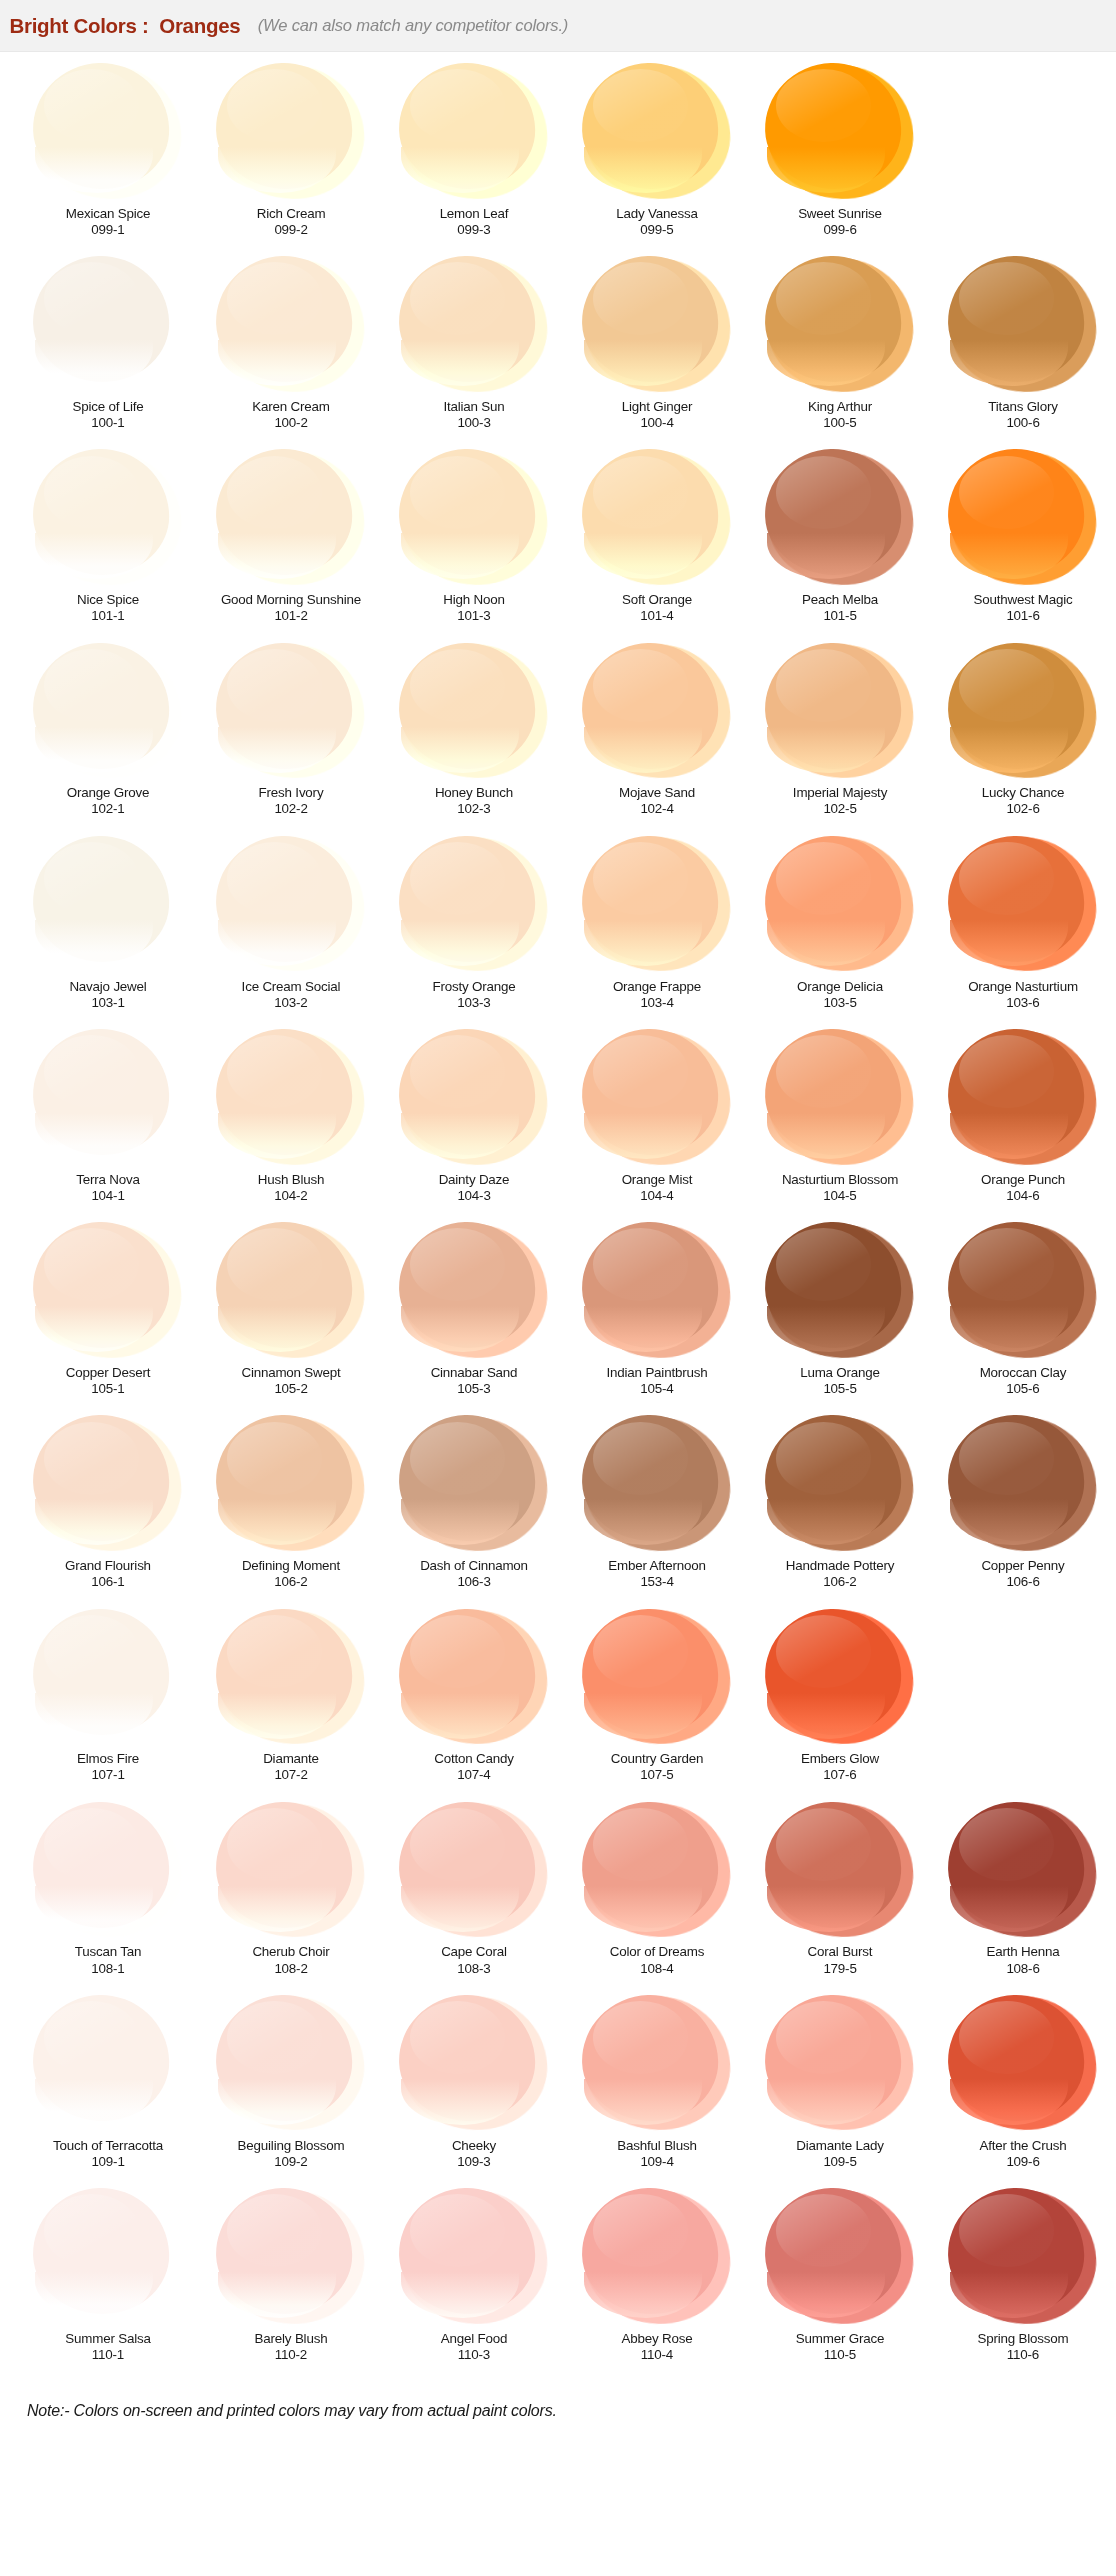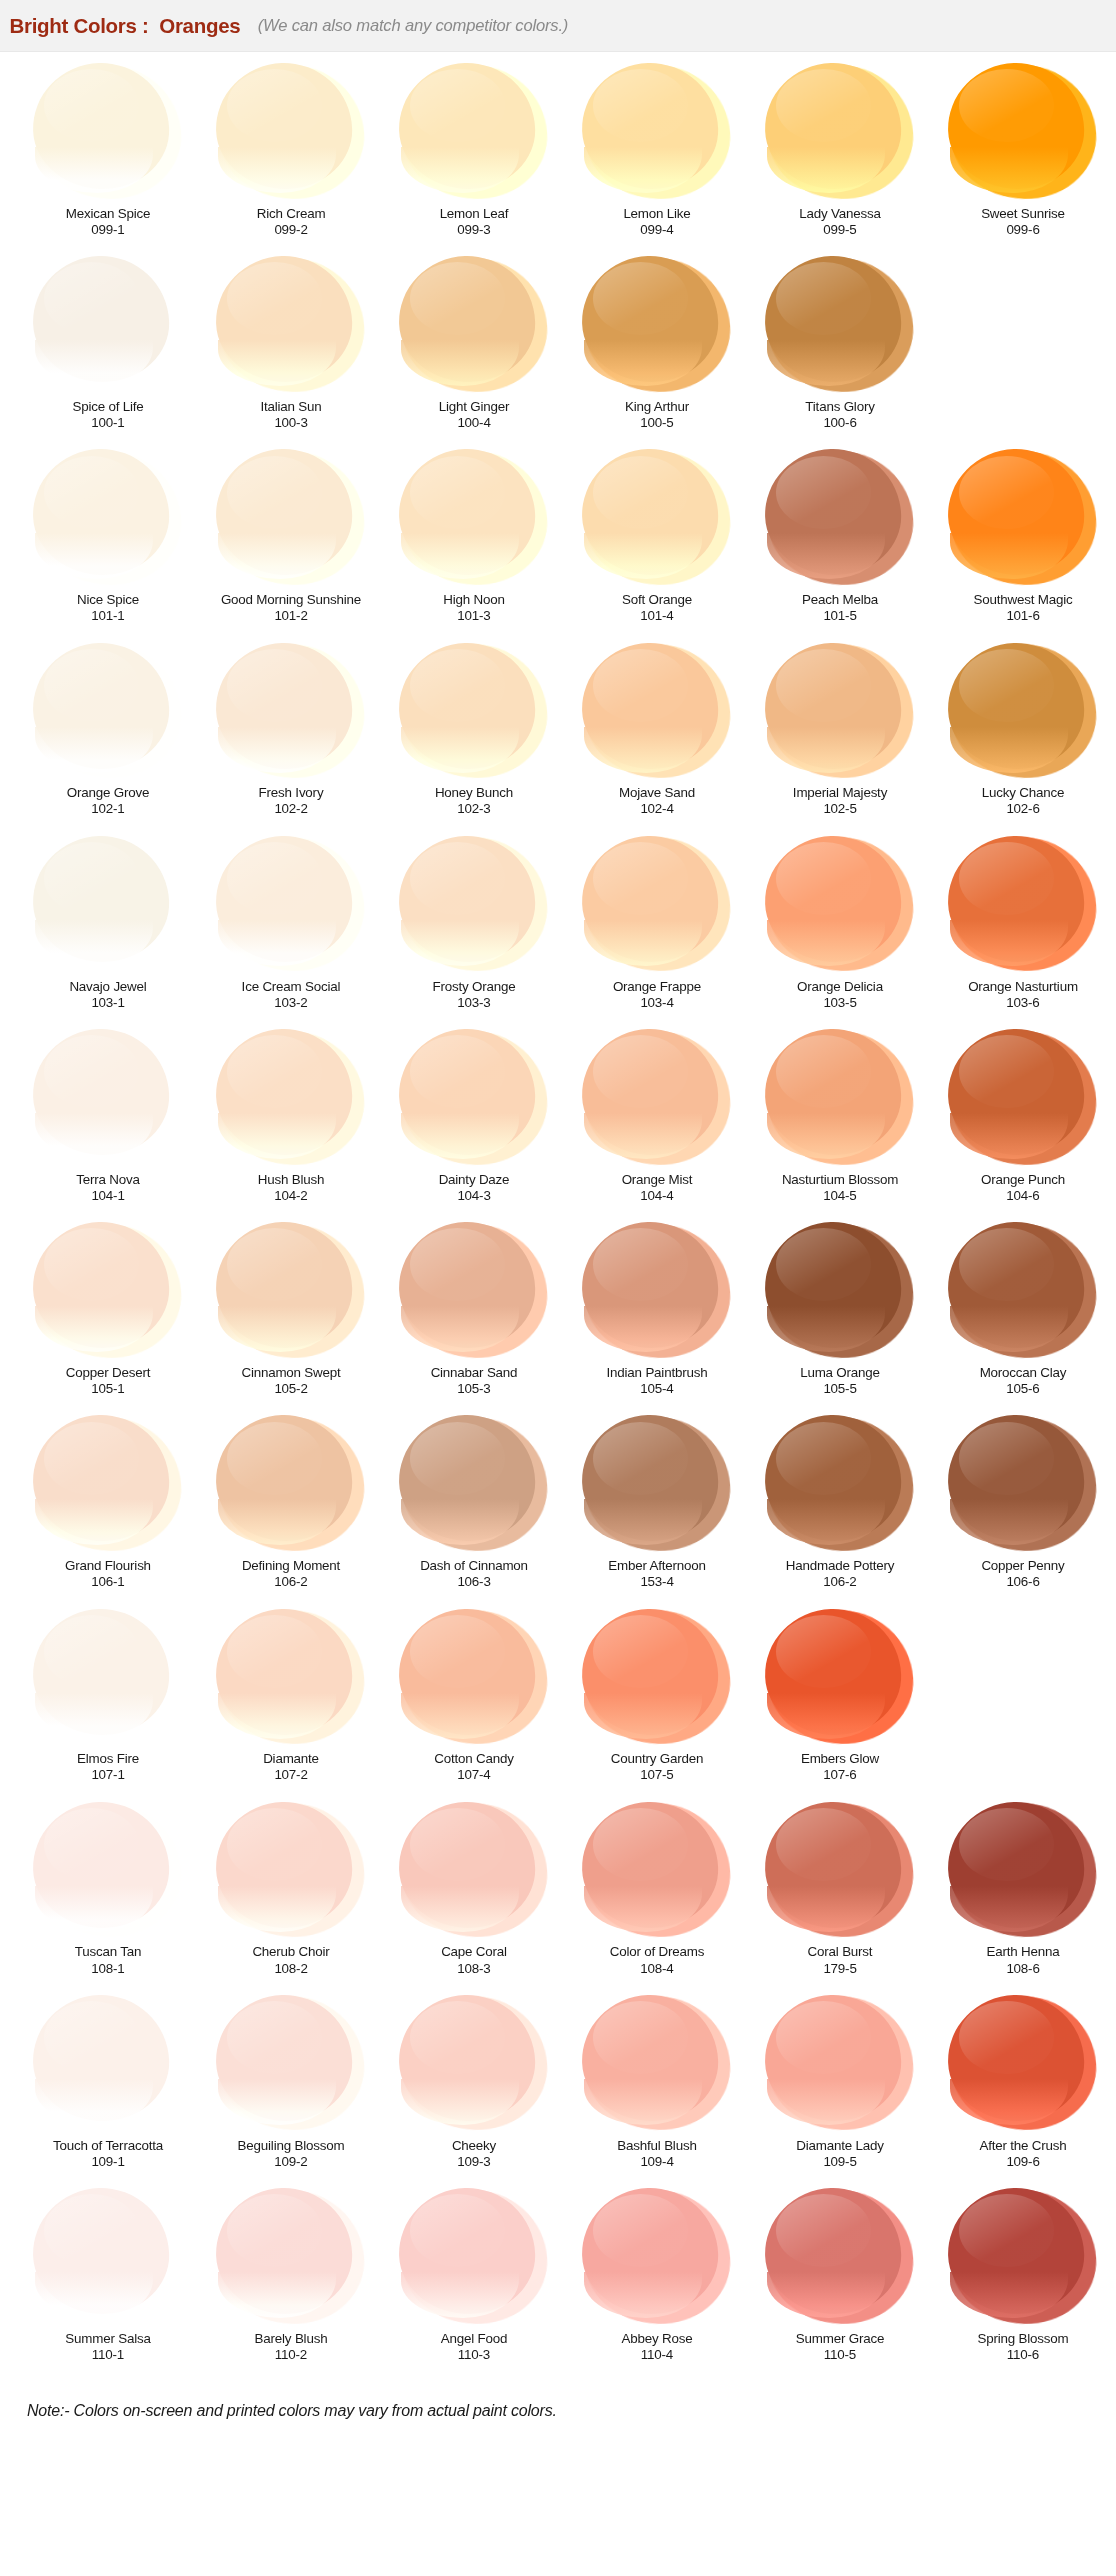--- a/index.html
+++ b/index.html
@@ -183,32 +183,20 @@
           <div class="blob-crescent" style="background: linear-gradient(rgb(253, 231, 185) 0%, rgb(255, 255, 219) 72%, rgb(255, 255, 231) 100%);"></div>
           <div class="blob-sheen"></div>
         </div>
         <div class="label-box">
           <div class="swatch-name">Lemon Leaf</div>
           <div class="swatch-code">099-3</div>
         </div>
       </div>
       <div class="cell">
         <div class="blob-wrap">
-          <div class="blob-rim" style="background: rgb(255, 249, 186);"></div>
-          <div class="blob-body" style="background: rgb(254, 223, 160);"></div>
-          <div class="blob-crescent" style="background: linear-gradient(rgb(254, 223, 160) 0%, rgb(255, 255, 194) 72%, rgb(255, 255, 206) 100%);"></div>
-          <div class="blob-sheen"></div>
-        </div>
-        <div class="label-box">
-          <div class="swatch-name">Lemon Like</div>
-          <div class="swatch-code">099-4</div>
-        </div>
-      </div>
-      <div class="cell">
-        <div class="blob-wrap">
           <div class="blob-rim" style="background: rgb(255, 233, 145);"></div>
           <div class="blob-body" style="background: rgb(253, 207, 119);"></div>
           <div class="blob-crescent" style="background: linear-gradient(rgb(253, 207, 119) 0%, rgb(255, 241, 153) 72%, rgb(255, 253, 165) 100%);"></div>
           <div class="blob-sheen"></div>
         </div>
         <div class="label-box">
           <div class="swatch-name">Lady Vanessa</div>
           <div class="swatch-code">099-5</div>
         </div>
       </div>
@@ -229,20 +217,32 @@
       <div class="cell">
         <div class="blob-wrap">
           <div class="blob-rim" style="background: rgb(255, 255, 255);"></div>
           <div class="blob-body" style="background: rgb(247, 240, 230);"></div>
           <div class="blob-crescent" style="background: linear-gradient(rgb(247, 240, 230) 0%, rgb(255, 255, 255) 72%, rgb(255, 255, 255) 100%);"></div>
           <div class="blob-sheen"></div>
         </div>
         <div class="label-box">
           <div class="swatch-name">Spice of Life</div>
           <div class="swatch-code">100-1</div>
+        </div>
+      </div>
+      <div class="cell">
+        <div class="blob-wrap">
+          <div class="blob-rim" style="background: rgb(255, 255, 237);"></div>
+          <div class="blob-body" style="background: rgb(251, 233, 211);"></div>
+          <div class="blob-crescent" style="background: linear-gradient(rgb(251, 233, 211) 0%, rgb(255, 255, 245) 72%, rgb(255, 255, 255) 100%);"></div>
+          <div class="blob-sheen"></div>
+        </div>
+        <div class="label-box">
+          <div class="swatch-name">Karen Cream</div>
+          <div class="swatch-code">100-2</div>
         </div>
       </div>
       <div class="cell">
         <div class="blob-wrap">
           <div class="blob-rim" style="background: rgb(255, 249, 216);"></div>
           <div class="blob-body" style="background: rgb(250, 223, 190);"></div>
           <div class="blob-crescent" style="background: linear-gradient(rgb(250, 223, 190) 0%, rgb(255, 255, 224) 72%, rgb(255, 255, 236) 100%);"></div>
           <div class="blob-sheen"></div>
         </div>
         <div class="label-box">

